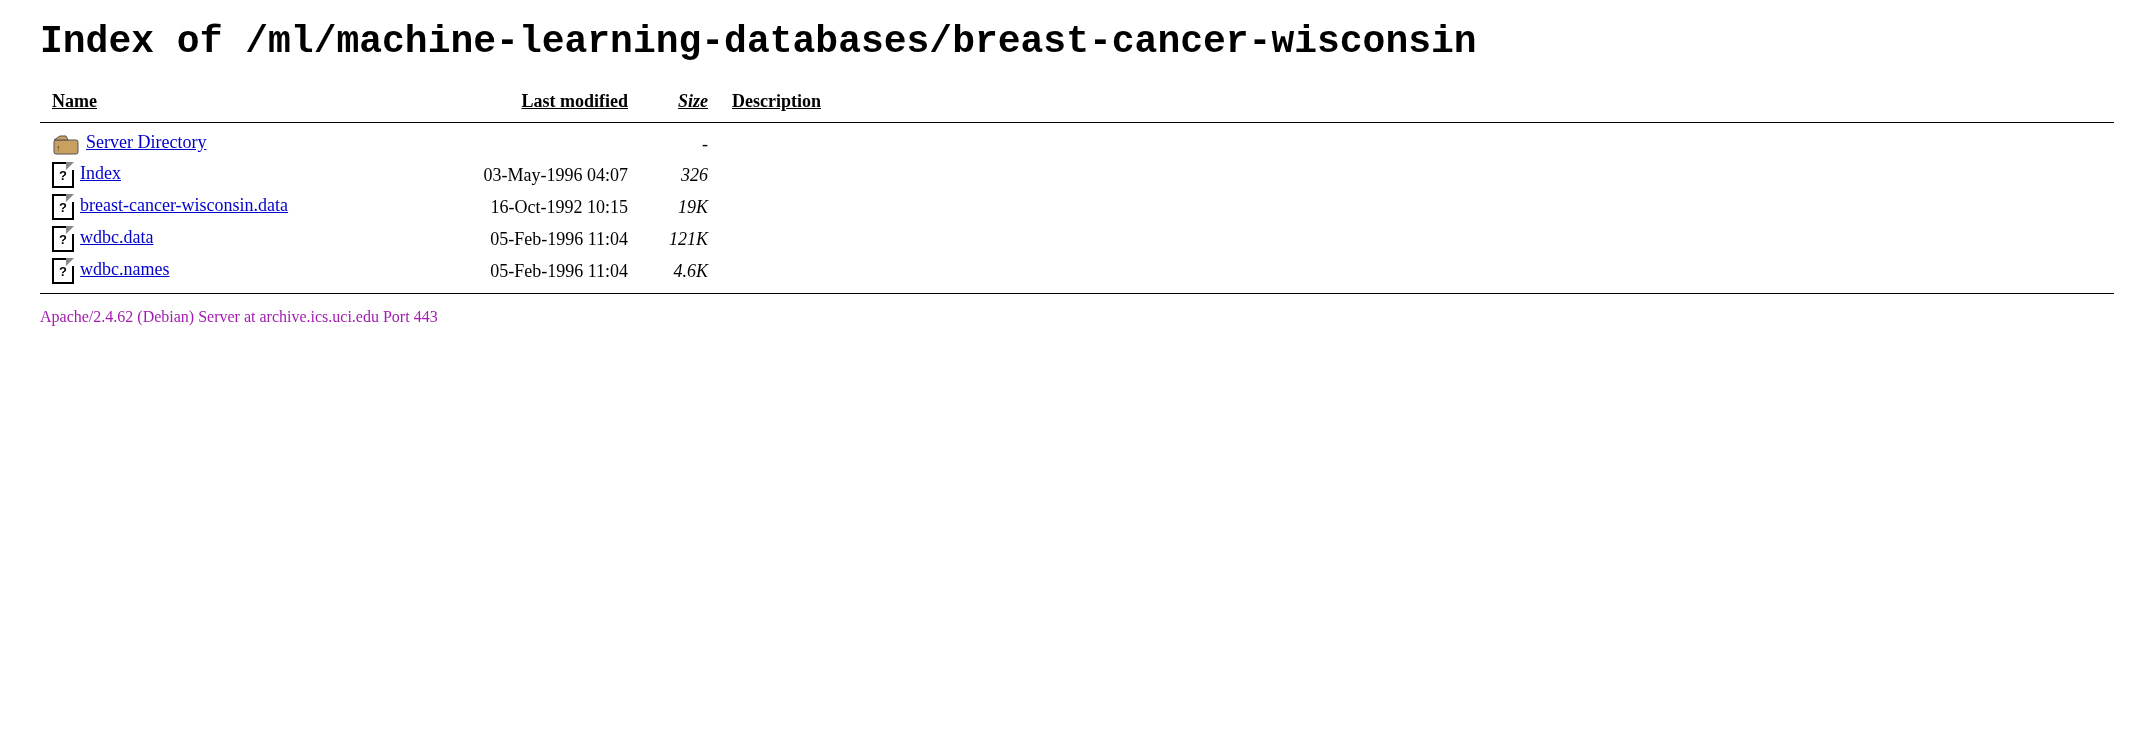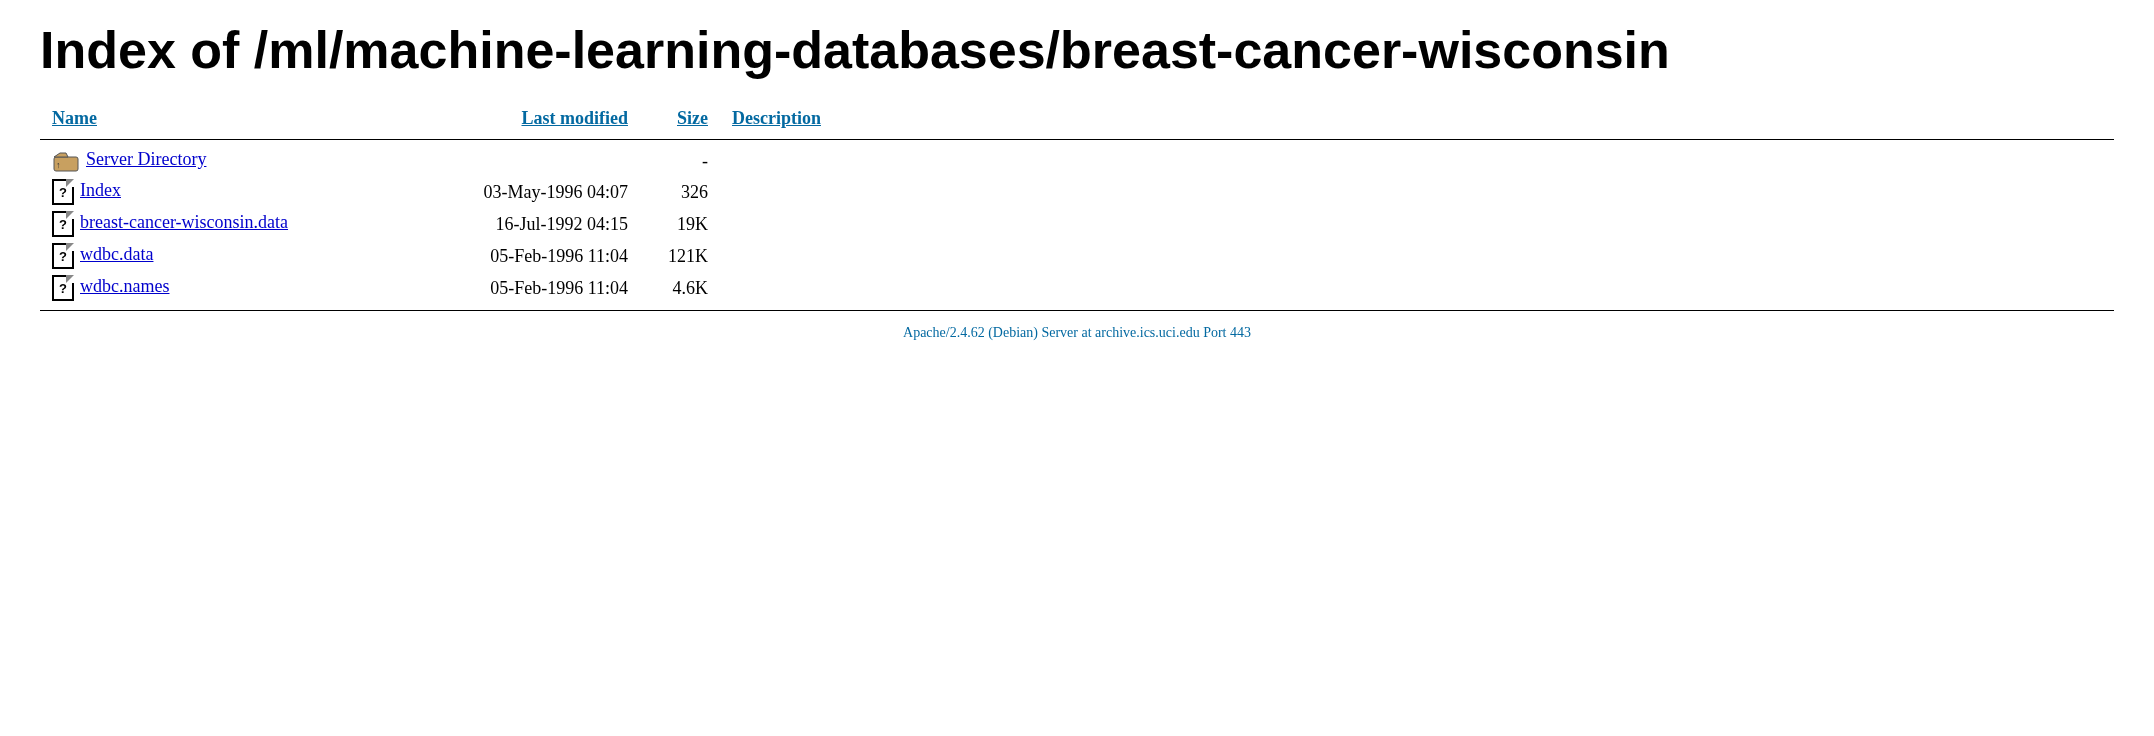--- a/index.html
+++ b/index.html
@@ -10,40 +10,40 @@
 
     body {
       font-family: Times New Roman, serif;
       background: #ffffff;
       color: #000000;
       padding: 20px 40px;
       font-size: 18px;
     }
 
     h1 {
-      font-size: 52px;
+      font-size: 38px;
       font-weight: bold;
       margin-bottom: 24px;
-      font-family: Liberation Sans, sans-serif;
+      font-family: Liberation Mono, monospace;
     }
 
     table {
       width: 100%;
       border-collapse: collapse;
       font-size: 18px;
     }
 
     thead tr th {
       text-align: left;
       padding: 4px 12px;
       font-weight: normal;
     }
 
     thead tr th a {
-      color: #0369a1;
+      color: #000000;
       text-decoration: underline;
       font-weight: bold;
     }
 
     .hr-top {
       border: none;
       border-top: 1px solid #000000;
       margin: 6px 0;
     }
 
@@ -63,20 +63,21 @@
     }
 
     .col-modified {
       width: 220px;
       text-align: right;
     }
 
     .col-size {
       width: 80px;
       text-align: right;
+      font-style: italic;
     }
 
     .col-desc {
       text-align: left;
     }
 
     
     .icon-unknown {
       display: inline-block;
       width: 22px;
@@ -134,23 +135,23 @@
       top: -2px;
       right: -2px;
       width: 0;
       height: 0;
       border-left: 8px solid #888;
       border-bottom: 8px solid #fff;
       border-top: 0;
     }
 
     .footer-note {
-      font-size: 14px;
-      color: #0369a1;
-      text-align: center;
+      font-size: 16px;
+      color: #a21caf;
+      text-align: left;
       margin-top: 8px;
     }
   </style>
 </head>
 <body>
 
 <h1>Index of /ml/machine-learning-databases/breast-cancer-wisconsin</h1>
 
 <table>
   <thead>
@@ -188,21 +189,21 @@
         <td class="col-desc"></td>
       </tr>
       <tr>
         <td class="col-name"><span class="icon-unknown">?</span><a href="Index">Index</a></td>
         <td class="col-modified">03-May-1996 04:07</td>
         <td class="col-size">326</td>
         <td class="col-desc"></td>
       </tr>
       <tr>
         <td class="col-name"><span class="icon-unknown">?</span><a href="breast-cancer-wisconsin.data">breast-cancer-wisconsin.data</a></td>
-        <td class="col-modified">16-Jul-1992 04:15</td>
+        <td class="col-modified">16-Oct-1992 10:15</td>
         <td class="col-size">19K</td>
         <td class="col-desc"></td>
       </tr>
       <tr>
         <td class="col-name"><span class="icon-unknown">?</span><a href="wdbc.data">wdbc.data</a></td>
         <td class="col-modified">05-Feb-1996 11:04</td>
         <td class="col-size">121K</td>
         <td class="col-desc"></td>
       </tr>
       <tr>

